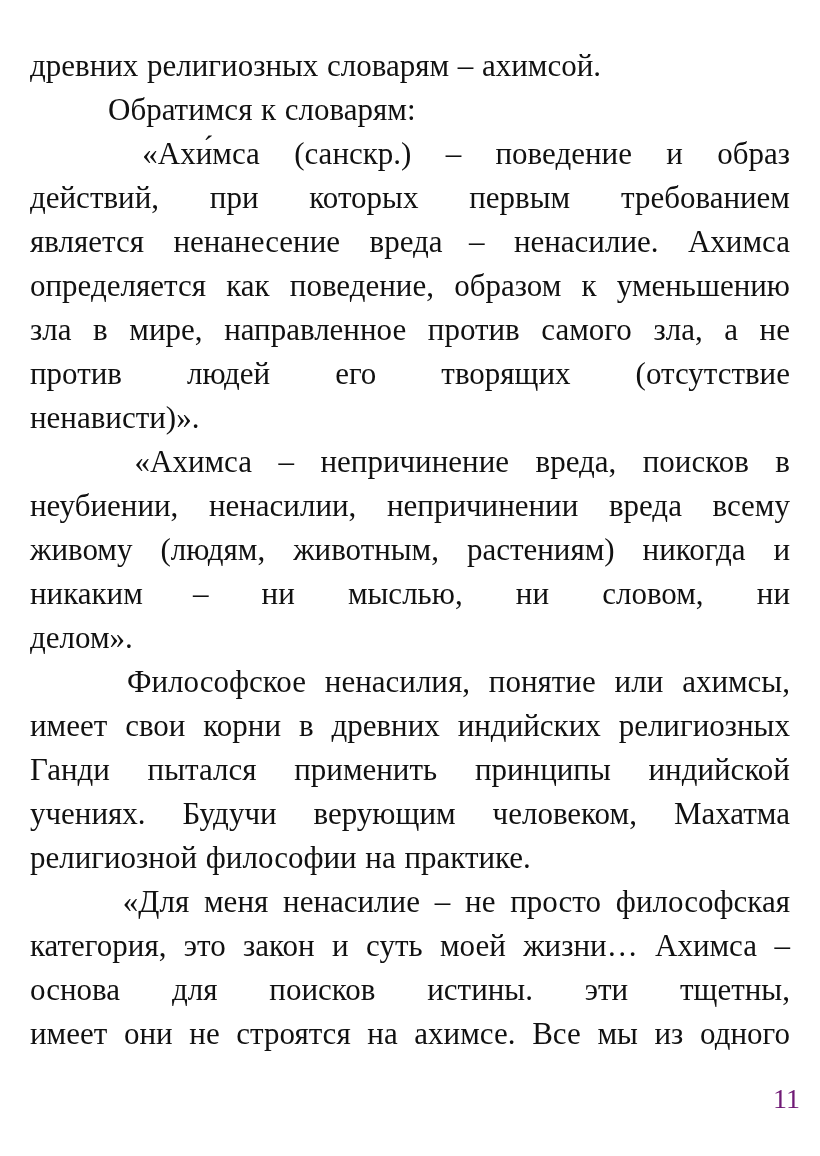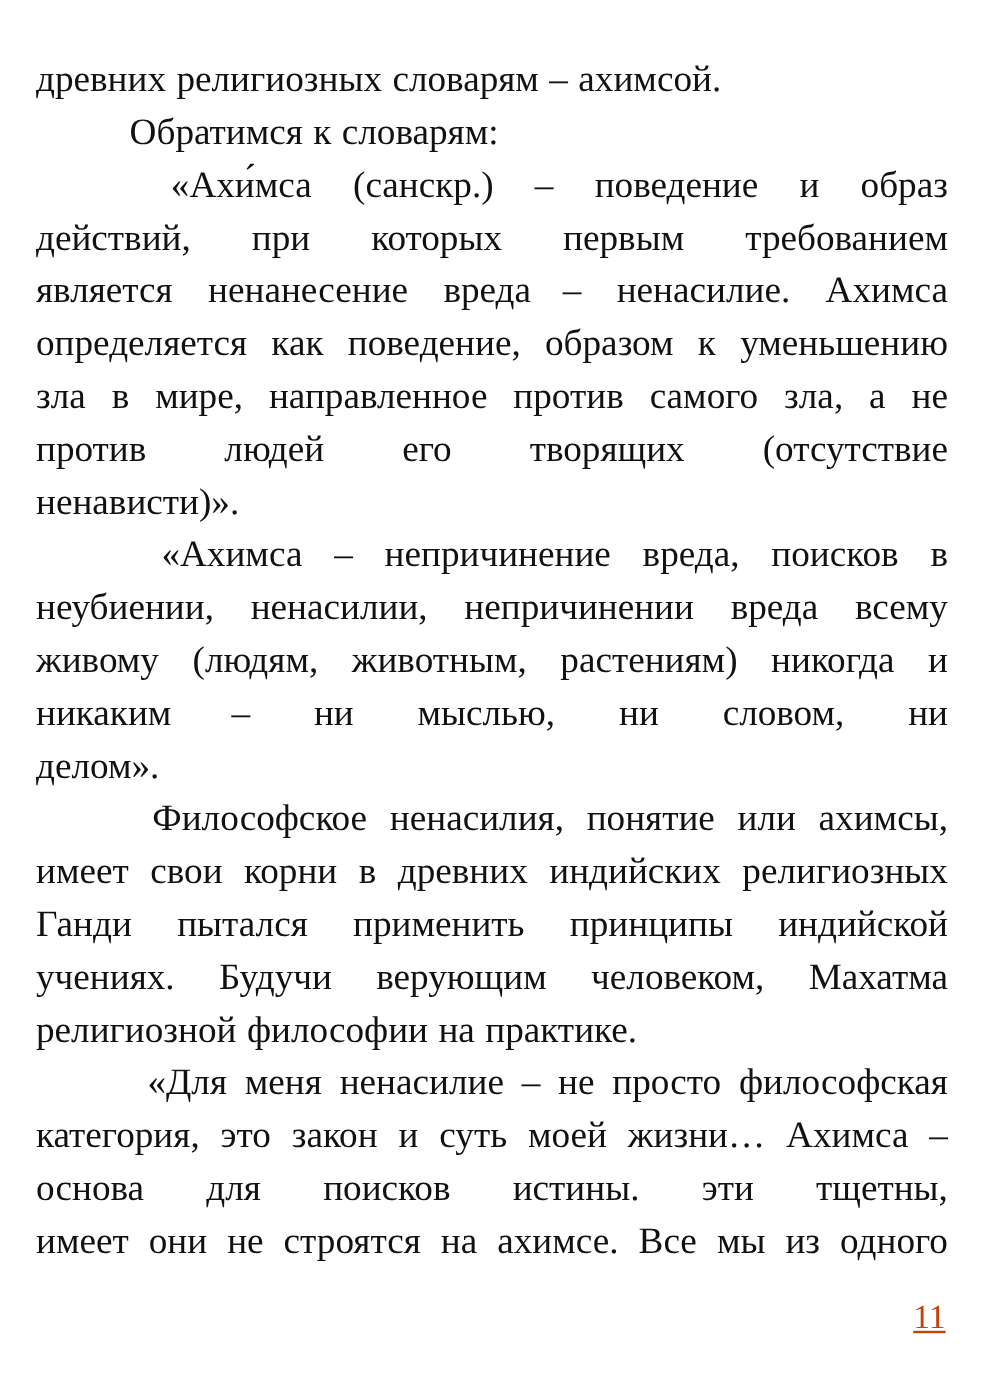--- a/index.html
+++ b/index.html
@@ -54,27 +54,26 @@
   }
   
   .w.tight {
     margin-left: 0.16em;
   }
   .line.just .w.tight {
     margin-left: -0.10em;
   }
   .pagenum {
     position: absolute;
-    right: 32px;
+    right: 20px;
     top: 1082px;
     font-size: 28px;
     line-height: 34px;
-    color: #c2410c;
+    color: #701a75;
     font-family: "Liberation Serif", "DejaVu Serif", serif;
-    text-decoration: underline;
   }
 </style>
 </head>
 <body>
 
 <div class="page">
 
   <div class="textblock">
       <div class="para">
         <div class="line last"><span class="w">древних</span><span class="w">религиозных</span><span class="w">словарям</span><span class="w">–</span><span class="w">ахимсой.</span></div>

